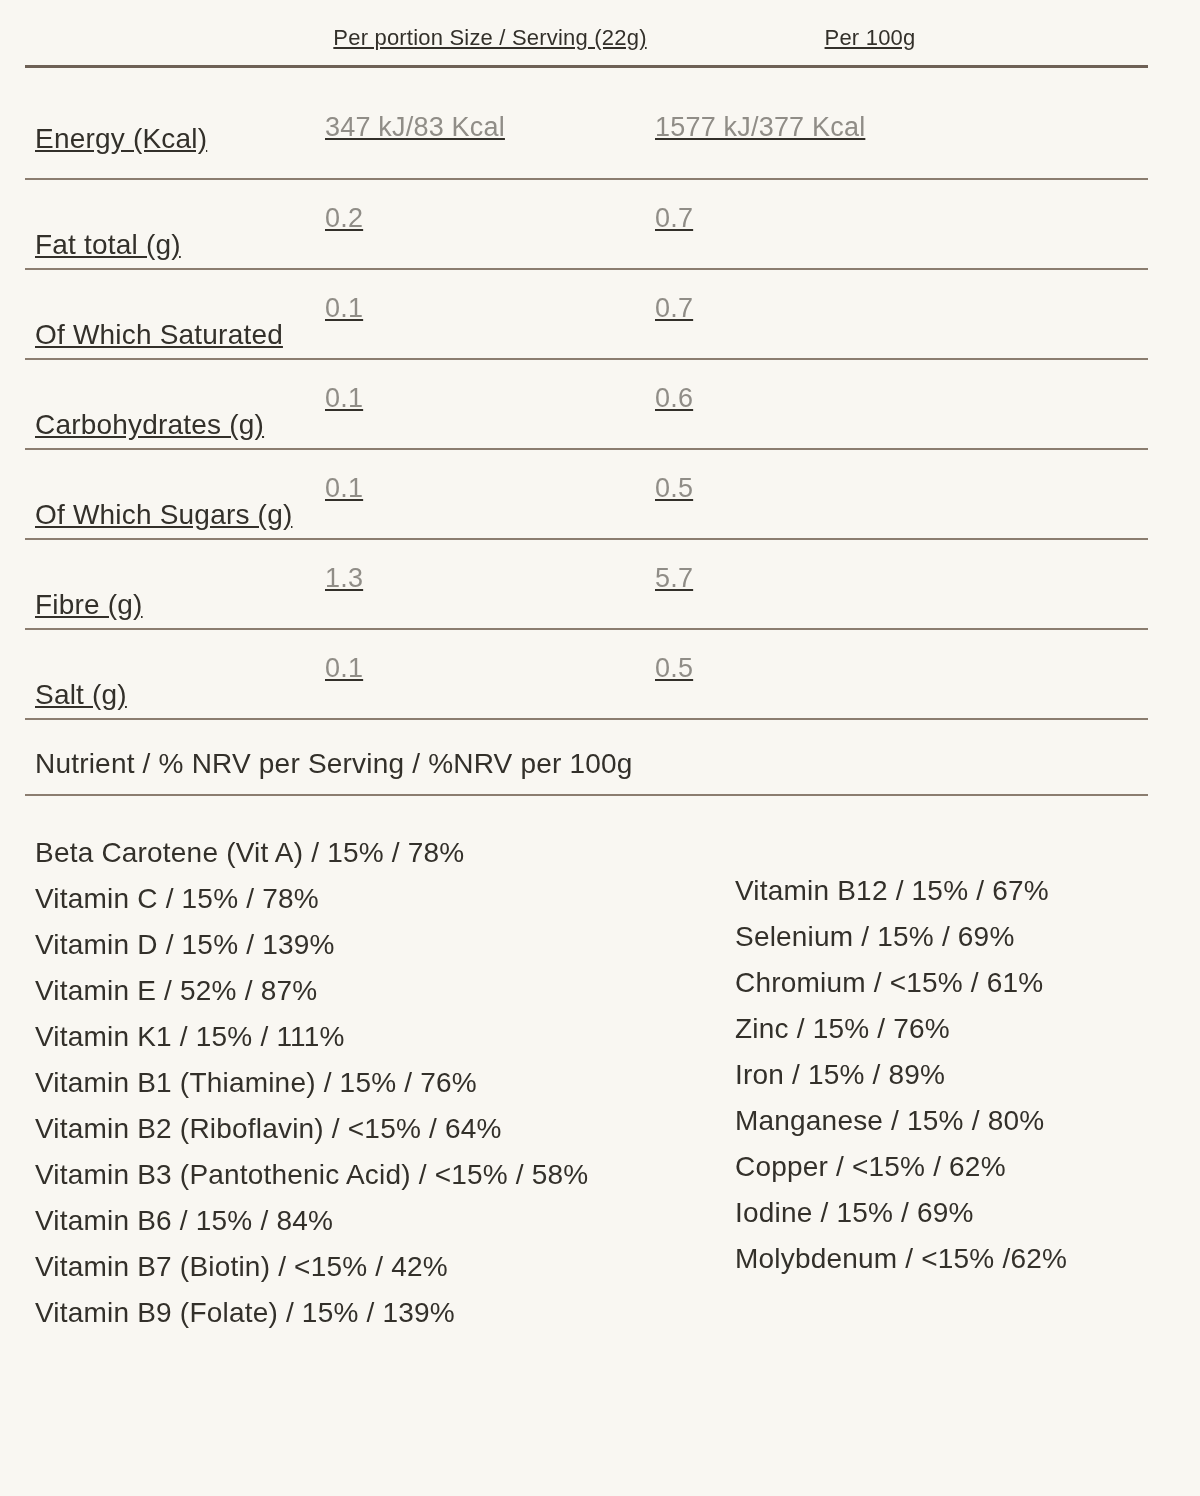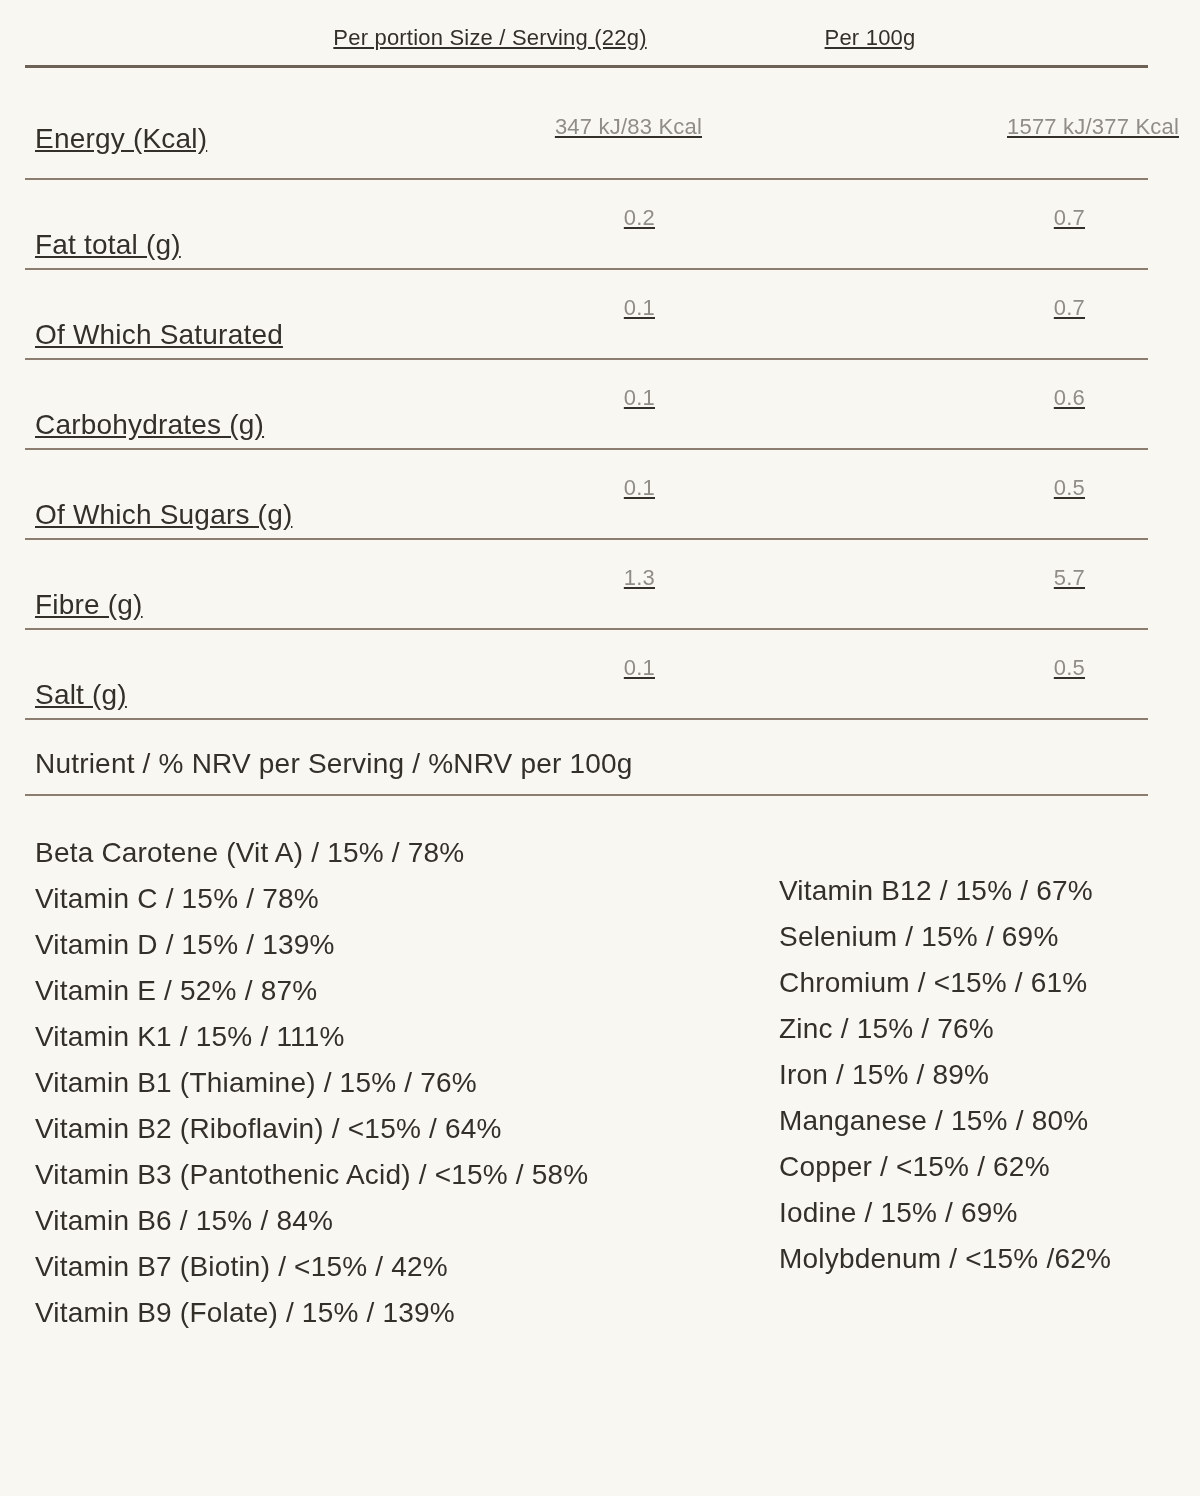--- a/index.html
+++ b/index.html
@@ -37,51 +37,50 @@
   }
   .col-head{
     font-size:22px;
     text-align:center;
     color:var(--label);
   }
   .t-row{
     height:90px;
     border-bottom:2px solid var(--rule);
   }
-  .t-row.row-tall{height:112px;gap:47px;}
+  .t-row.row-tall{height:112px;}
   .t-row.row-tall .cell-label{top:16px;}
   .t-row.row-tall .cell-val{top:4px;}
   .cell-label{
     position:relative;
     top:21px;
     padding-left:10px;
     font-size:28px;
     color:var(--label);
   }
   .cell-val{
     position:relative;
     top:-6px;
-    font-size:22px;
-    text-align:right;
+    font-size:27px;
+    text-align:left;
     color:var(--value);
   }
   
   .nrv-heading-row{
     height:76px;
     border-bottom:2px solid var(--rule);
     display:flex;
     align-items:flex-end;
     padding:0 0 14px 10px;
     font-size:28px;
     color:var(--label);
   }
   .nrv-columns{
     display:flex;
     padding:34px 0 0 10px;
-    gap:44px;
   }
   .nrv-col{
     list-style:none;
     font-size:28px;
     line-height:46px;
     color:var(--label);
   }
   .nrv-col-left{width:700px;}
   .nrv-col-right{flex:1;margin-top:38px;}
 </style>

